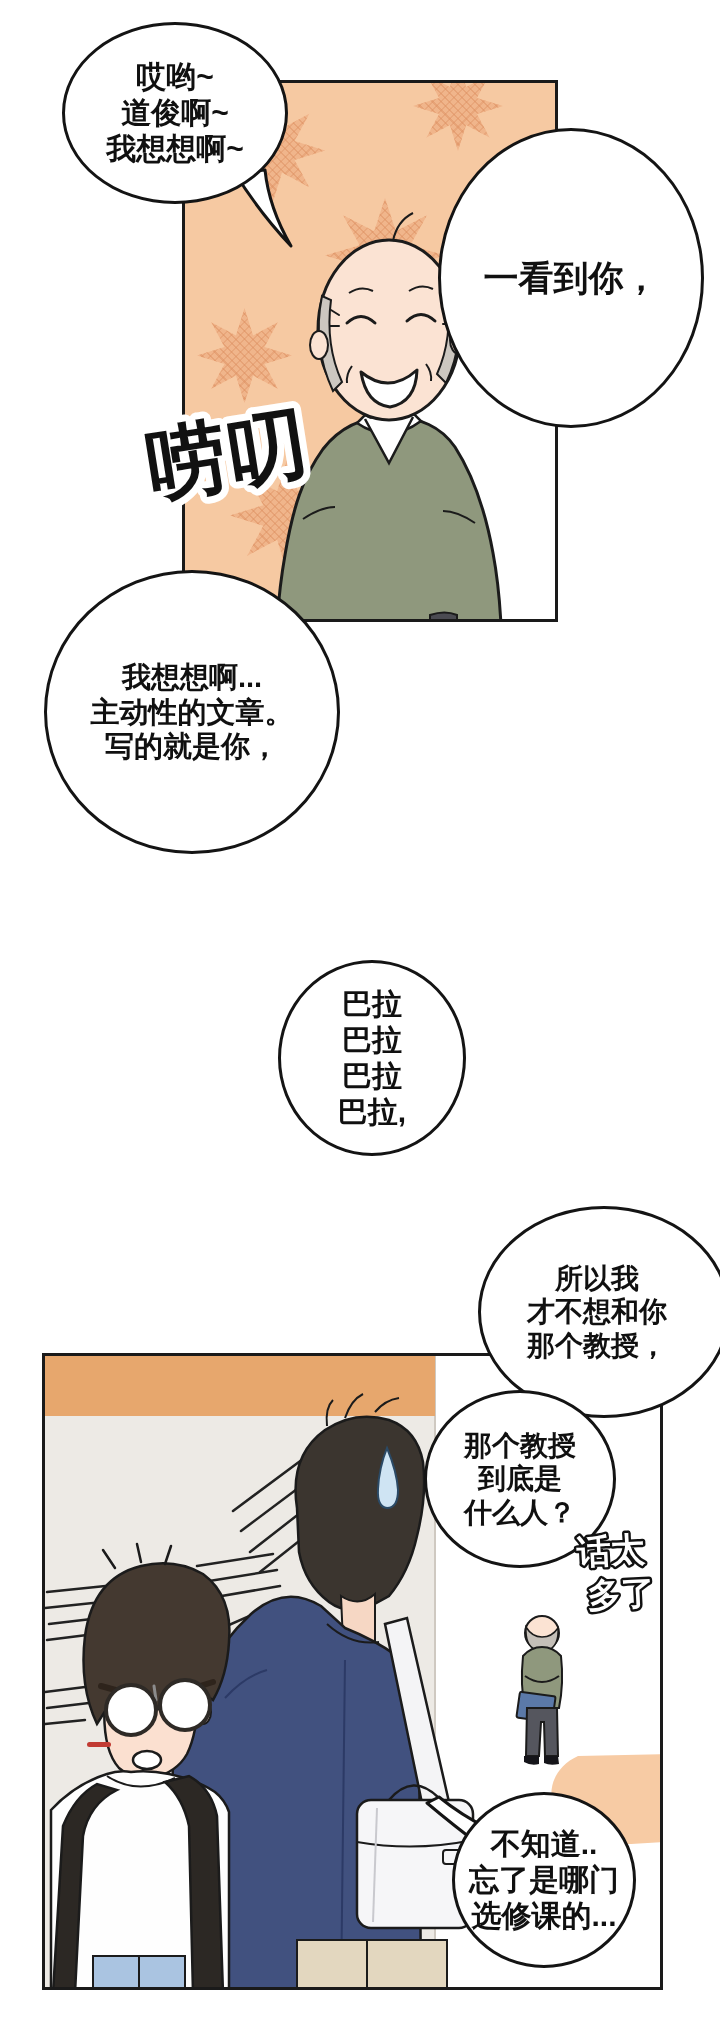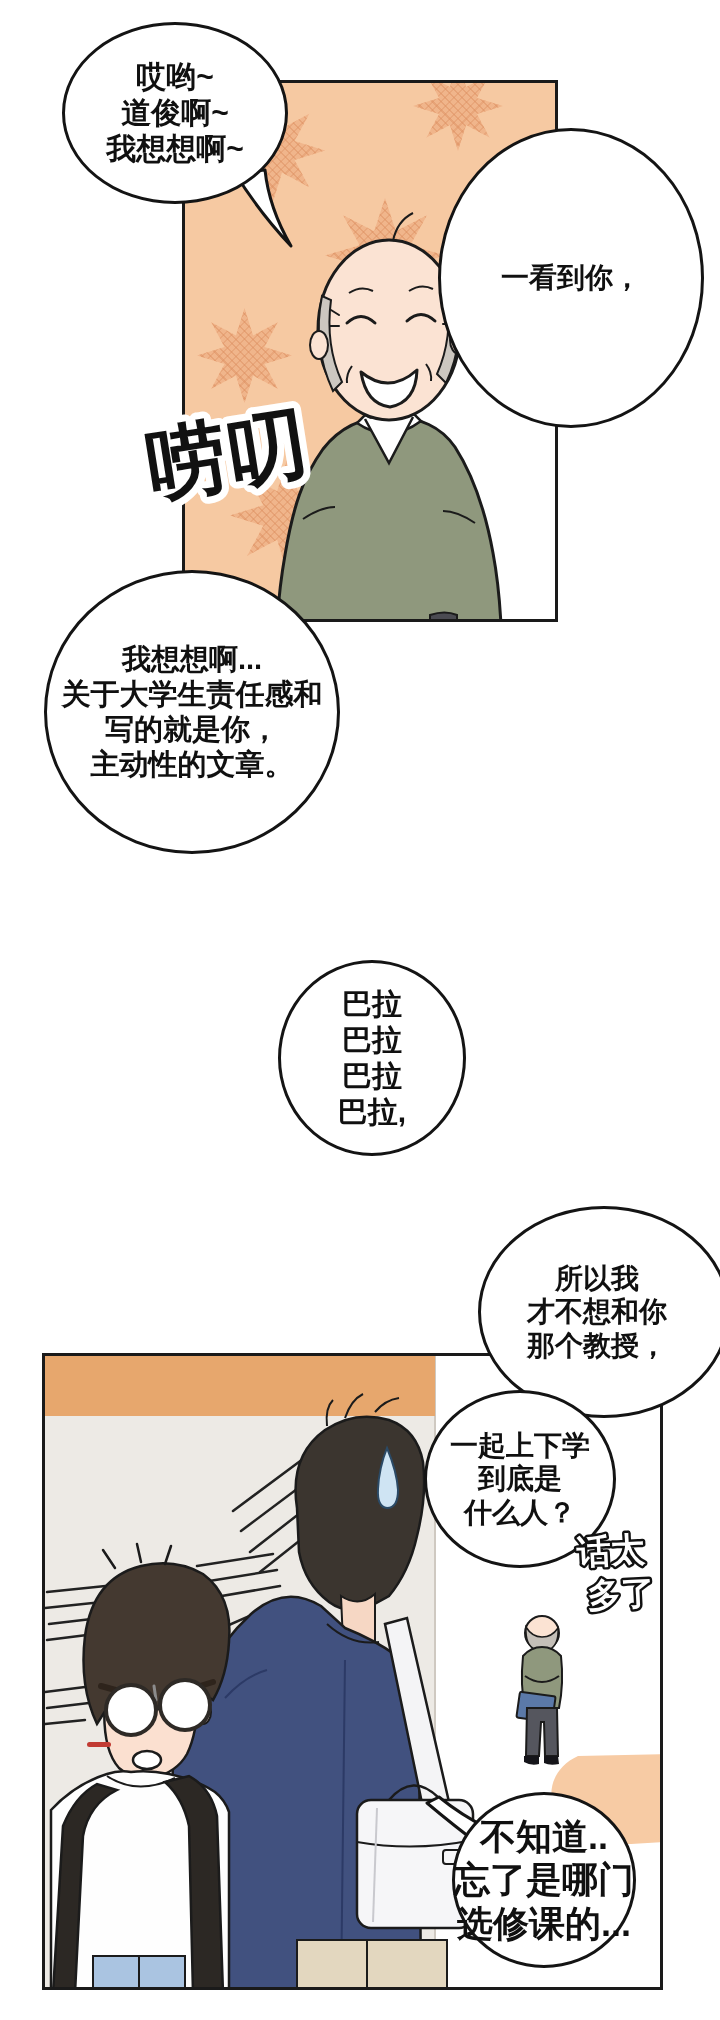--- a/index.html
+++ b/index.html
@@ -11,26 +11,26 @@
   .burst{position:absolute;background:
       repeating-linear-gradient(45deg, rgba(219,141,94,.45) 0 1.5px, transparent 1.5px 6px),
       repeating-linear-gradient(-45deg, rgba(219,141,94,.35) 0 1.5px, transparent 1.5px 6px),
       #f0b58b;
       clip-path:polygon(50% 0%,59% 29%,85% 15%,71% 41%,100% 50%,71% 59%,85% 85%,59% 71%,50% 100%,41% 71%,15% 85%,29% 59%,0% 50%,29% 41%,15% 15%,41% 29%);}
   .bubble{position:absolute;background:#ffffff;border:3px solid #141414;border-radius:50%;
       display:flex;flex-direction:column;align-items:center;justify-content:center;
       text-align:left;z-index:40;font-weight:bold;line-height:1.2;letter-spacing:0;box-sizing:border-box;}
   .bubble div{white-space:nowrap;}
   #bubble-greeting{left:62px;top:22px;width:226px;height:182px;font-size:30px;}
-  #bubble-reminisce{left:438px;top:128px;width:266px;height:300px;font-size:28px;}
+  #bubble-reminisce{left:438px;top:128px;width:266px;height:300px;font-size:35px;}
   #bubble-article{left:44px;top:570px;width:296px;height:284px;font-size:29px;}
   #bubble-bala{left:278px;top:960px;width:188px;height:196px;font-size:30px;}
   #bubble-commute{left:478px;top:1206px;width:252px;height:212px;font-size:28px;padding-right:14px;}
   #bubble-professor{left:424px;top:1390px;width:192px;height:178px;font-size:28px;}
-  #bubble-unknown{left:452px;top:1792px;width:184px;height:176px;font-size:36px;}
+  #bubble-unknown{left:452px;top:1792px;width:184px;height:176px;font-size:30px;}
   .tail{position:absolute;z-index:39;}
   .sfx{position:absolute;z-index:50;}
   svg{display:block;}
 </style>
 </head>
 <body>
 
 <div id="page">
 
   <div id="top-panel" class="panel">
@@ -165,40 +165,39 @@
     <div>道俊啊~</div>
     <div>我想想啊~</div>
   </div>
 
   <div class="bubble" id="bubble-reminisce">
     <div>一看到你，</div>
   </div>
 
   <div class="bubble" id="bubble-article">
     <div>我想想啊...</div>
-    <div>关于大学生责任感和</div>
+    <div>主动性的文章。</div>
     <div>写的就是你，</div>
-    <div>主动性的文章。</div>
   </div>
 
   <div class="bubble" id="bubble-bala">
     <div>巴拉</div>
     <div>巴拉</div>
     <div>巴拉</div>
     <div>巴拉,</div>
   </div>
 
   <div class="bubble" id="bubble-commute">
     <div>所以我</div>
     <div>才不想和你</div>
     <div>那个教授，</div>
   </div>
 
   <div class="bubble" id="bubble-professor">
-    <div>一起上下学</div>
+    <div>那个教授</div>
     <div>到底是</div>
     <div>什么人？</div>
   </div>
 
   <svg class="tail" style="left:425px;top:1795px;" width="70" height="65">
     <path d="M 2,8 Q 28,30 60,54 L 64,34 Q 36,20 14,2 Z" fill="#ffffff" stroke="#141414" stroke-width="3" stroke-linejoin="round"></path>
   </svg>
   <div class="bubble" id="bubble-unknown">
     <div>不知道..</div>
     <div>忘了是哪门</div>

